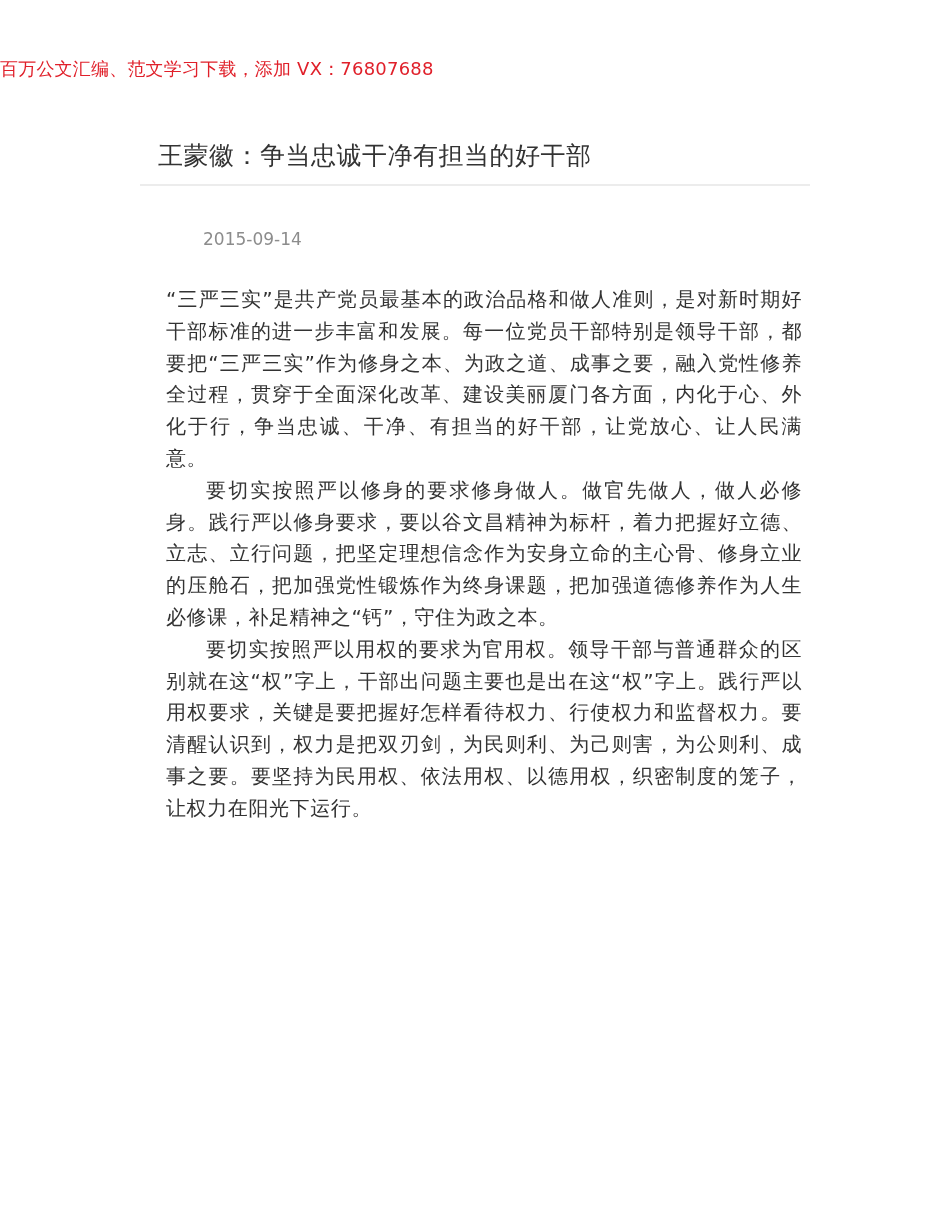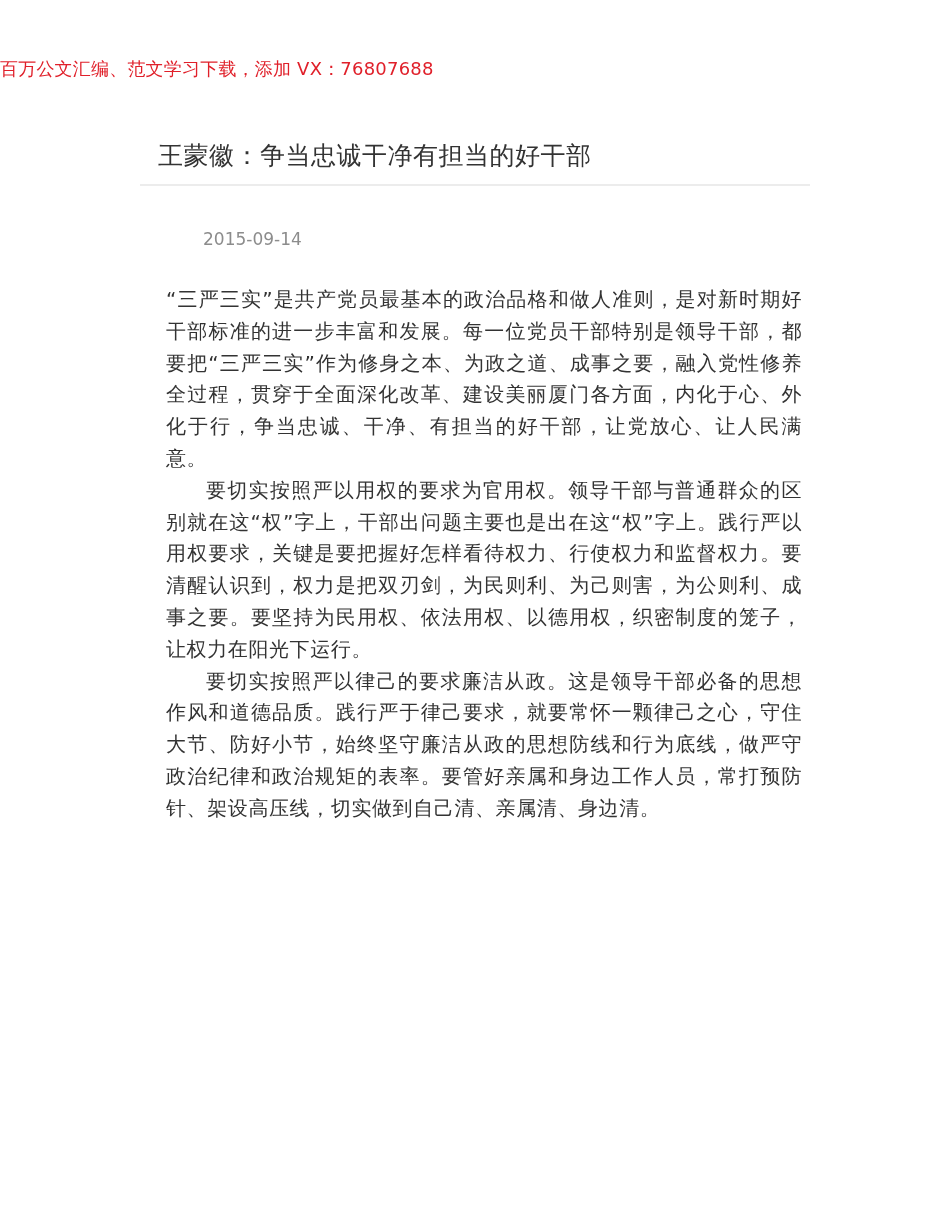--- a/index.html
+++ b/index.html
@@ -24,15 +24,15 @@
 <div class="banner">百万公文汇编、范文学习下载，添加 VX：76807688</div>
 
 <h1 class="article-title">王蒙徽：争当忠诚干净有担当的好干部</h1>
 
 <div class="divider"></div>
 
 <div class="date">2015-09-14</div>
 
 <div class="body-text">
   <p>“三严三实”是共产党员最基本的政治品格和做人准则，是对新时期好干部标准的进一步丰富和发展。每一位党员干部特别是领导干部，都要把“三严三实”作为修身之本、为政之道、成事之要，融入党性修养全过程，贯穿于全面深化改革、建设美丽厦门各方面，内化于心、外化于行，争当忠诚、干净、有担当的好干部，让党放心、让人民满意。</p>
+  <p class="indent">要切实按照严以修身的要求修身做人。做官先做人，做人必修身。践行严以修身要求，要以谷文昌精神为标杆，着力把握好立德、立志、立行问题，把坚定理想信念作为安身立命的主心骨、修身立业的压舱石，把加强党性锻炼作为终身课题，把加强道德修养作为人生必修课，补足精神之“钙”，守住为政之本。</p>
   <p class="indent">要切实按照严以用权的要求为官用权。领导干部与普通群众的区别就在这“权”字上，干部出问题主要也是出在这“权”字上。践行严以用权要求，关键是要把握好怎样看待权力、行使权力和监督权力。要清醒认识到，权力是把双刃剑，为民则利、为己则害，为公则利、成事之要。要坚持为民用权、依法用权、以德用权，织密制度的笼子，让权力在阳光下运行。</p>
-  <p class="indent">要切实按照严以律己的要求廉洁从政。这是领导干部必备的思想作风和道德品质。践行严于律己要求，就要常怀一颗律己之心，守住大节、防好小节，始终坚守廉洁从政的思想防线和行为底线，做严守政治纪律和政治规矩的表率。要管好亲属和身边工作人员，常打预防针、架设高压线，切实做到自己清、亲属清、身边清。</p>
 </div>
 
 </body></html>

